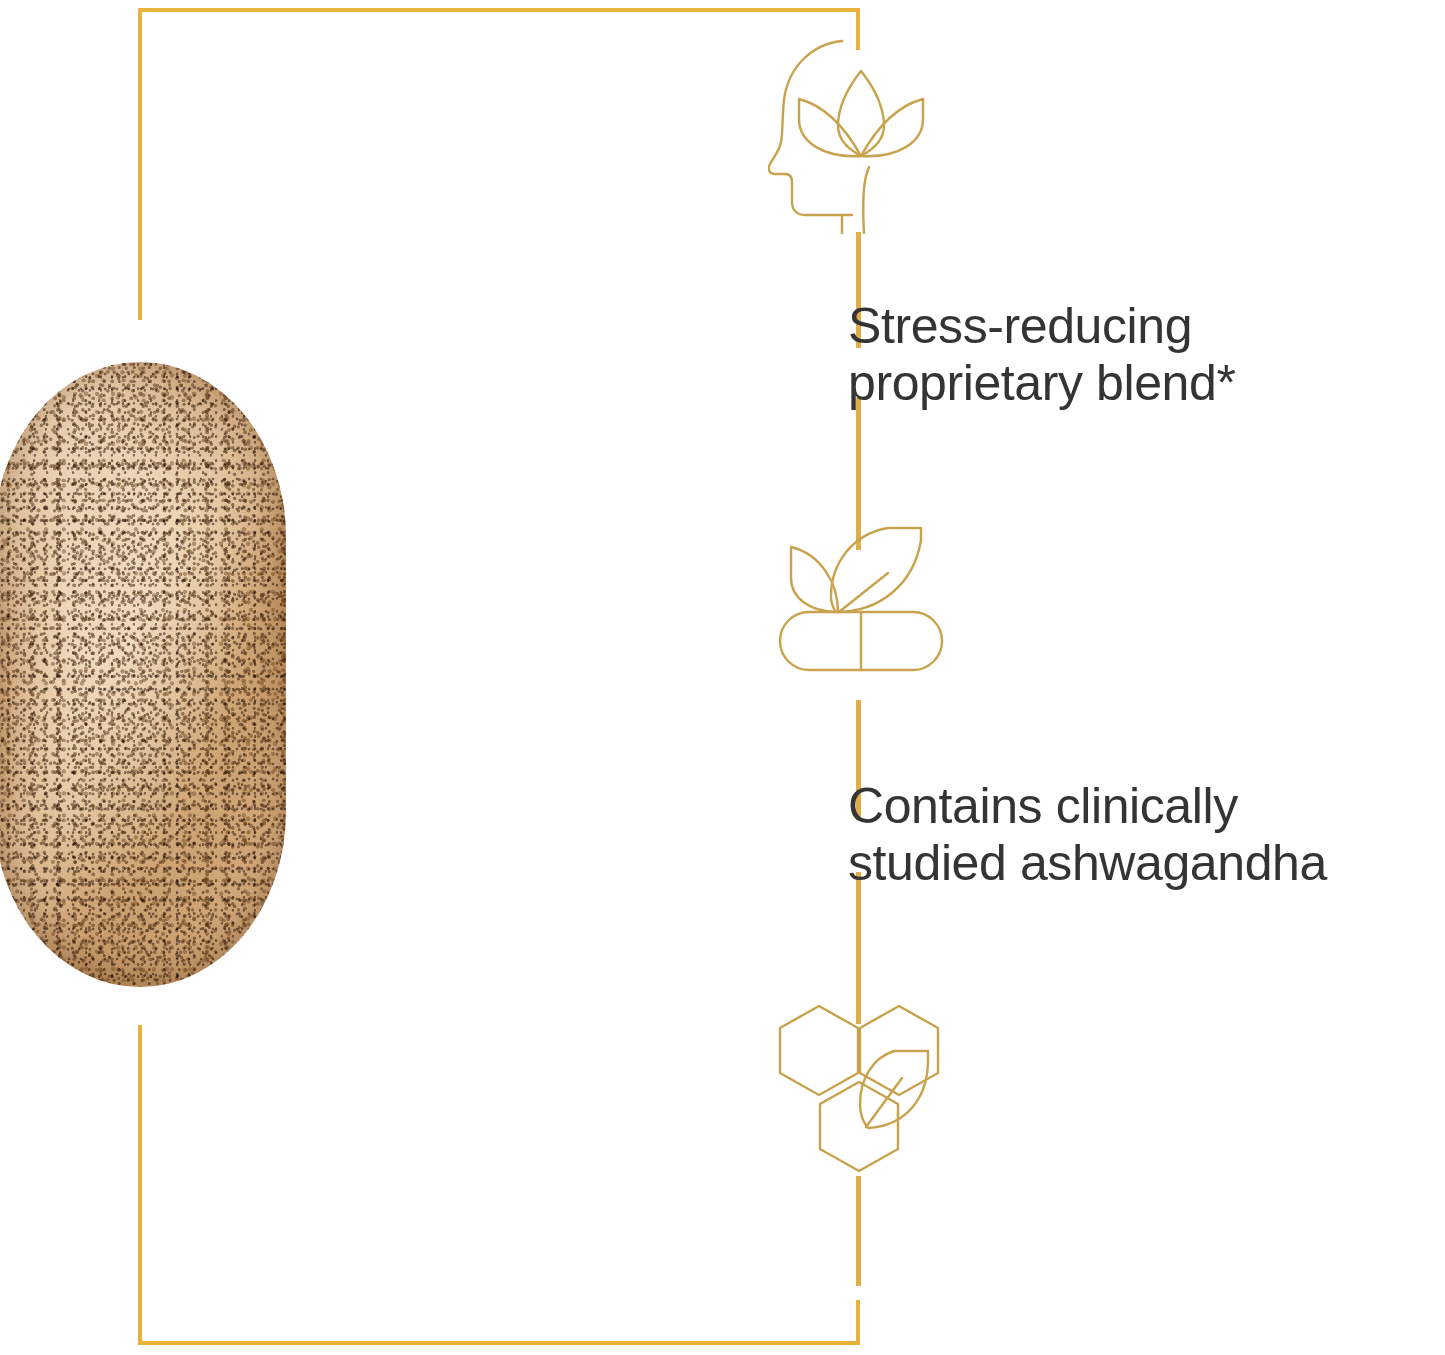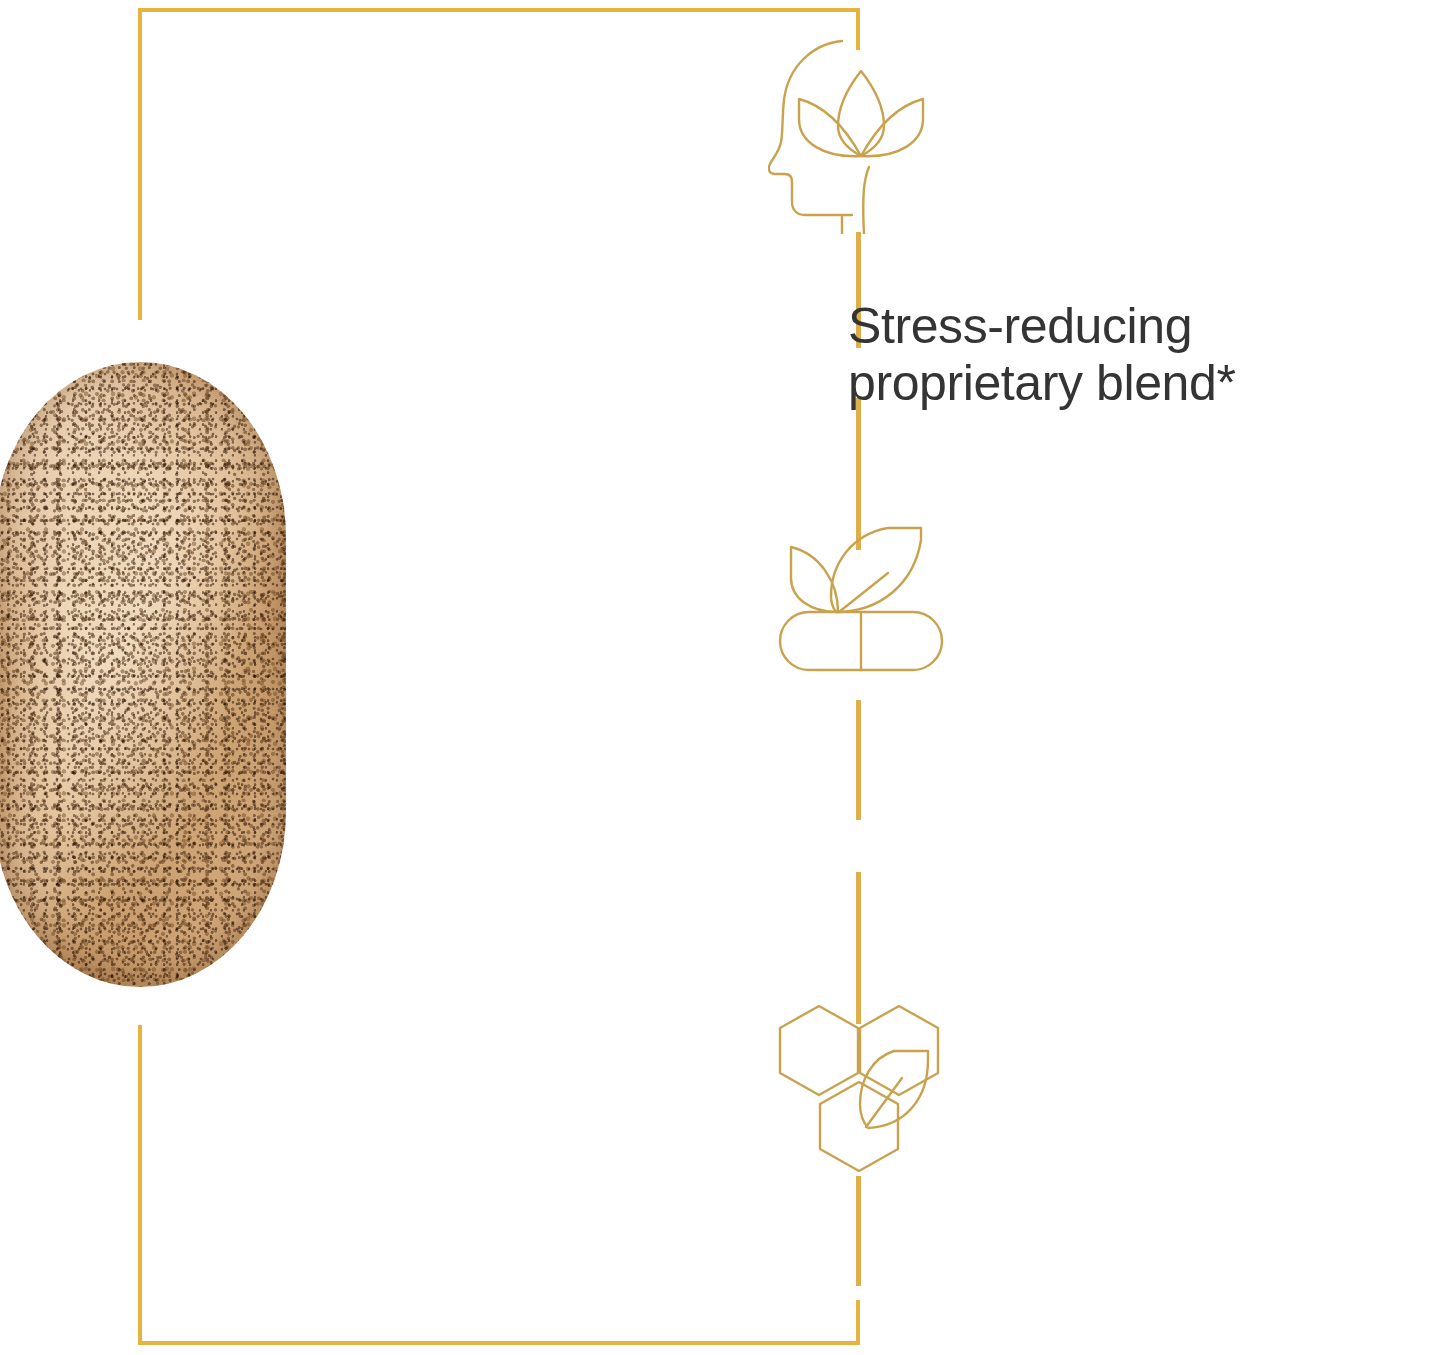--- a/index.html
+++ b/index.html
@@ -152,20 +152,22 @@
       <path d="M85 96 L85 154"></path>
 
       <path d="M15 31 L15 62 C15 82 34 96 62 96 C62 66 44 38 15 31 Z"></path>
 
       <path d="M145 12 L112 12 C76 18 55 48 55 80 C55 88 57 92 60 96
                C104 96 138 68 145 24 Z"></path>
 
       <path d="M112 57 L63 96"></path>
     </svg>
   </div>
+  <div class="feature-text" id="feat-2-text">Contains clinically
+studied ashwagandha</div>
 
   <div class="feature-icon" id="feat-3-icon">
     <svg width="170" height="172" viewBox="0 0 170 172" fill="none" stroke="#C9A24D" stroke-width="2.4" stroke-linecap="round" stroke-linejoin="round">
 
       <path d="M43 4 L82 26 L82 71 L43 93 L4 71 L4 26 Z"></path>
 
       <path d="M123 4 L162 26 L162 71 L123 93 L84 71 L84 26 Z"></path>
 
       <path d="M83 80 L122 102 L122 147 L83 169 L44 147 L44 102 Z"></path>
 

